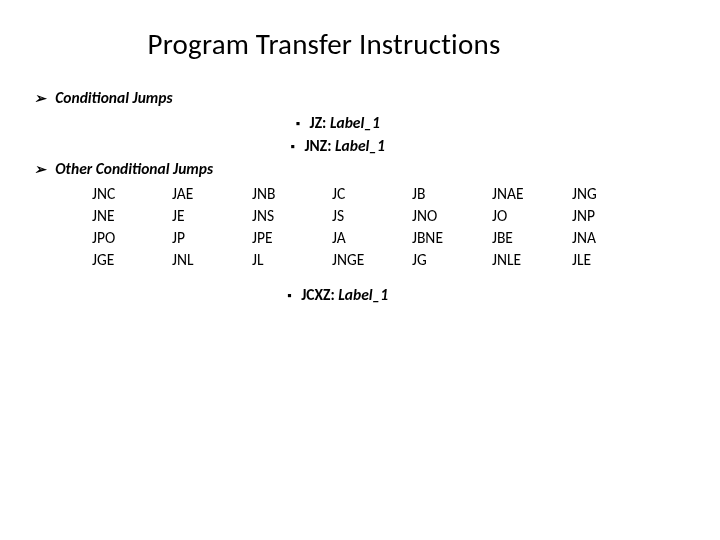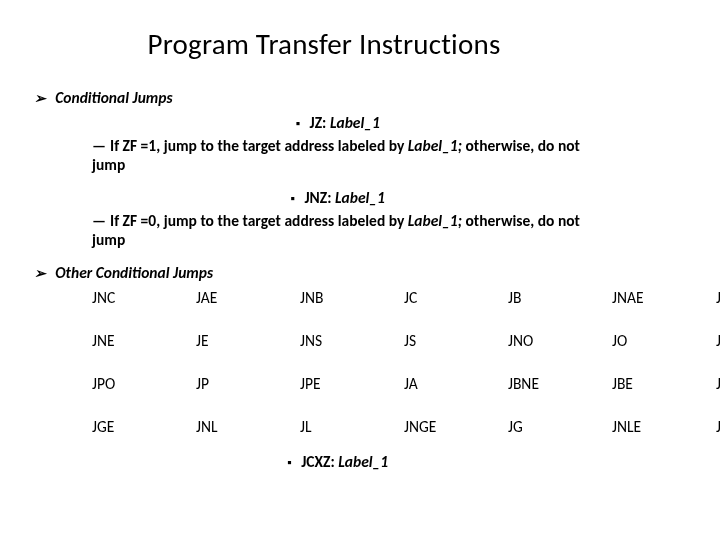--- a/index.html
+++ b/index.html
@@ -60,49 +60,42 @@
     margin-right: 4px;
   }
   .jumps-table {
     margin: 6px 0 16px 58px;
     display: grid;
     grid-template-columns: repeat(7, 80px);
     column-gap: 0;
     row-gap: 3px;
     font-size: 15.5px;
     font-weight: 400;
-    gap: 24px;
   }
   .jumps-table span {
     display: inline-block;
   }
 </style>
 </head>
 <body>
 
 <div class="slide">
 
   <h1 class="title">Program Transfer Instructions</h1>
 
   <div class="section-arrow">
     <span>Conditional Jumps</span>
   </div>
 
   <div class="item-block">
     <span>JZ: </span><span class="italic-inline">Label_1</span>
   </div>
-  <div class="subline">
-    <span class="dash">—</span><span>If ZF =1, jump to the target address labeled by </span><span class="italic-inline">Label_1;</span><span> otherwise, do not jump</span>
-  </div>
 
   <div class="item-block">
     <span>JNZ: </span><span class="italic-inline">Label_1</span>
-  </div>
-  <div class="subline">
-    <span class="dash">—</span><span>If ZF =0, jump to the target address labeled by </span><span class="italic-inline">Label_1;</span><span> otherwise, do not jump</span>
   </div>
 
   <div class="section-arrow">
     <span>Other Conditional Jumps</span>
   </div>
 
   <div class="jumps-table">
     <span>JNC</span>
     <span>JAE</span>
     <span>JNB</span>

